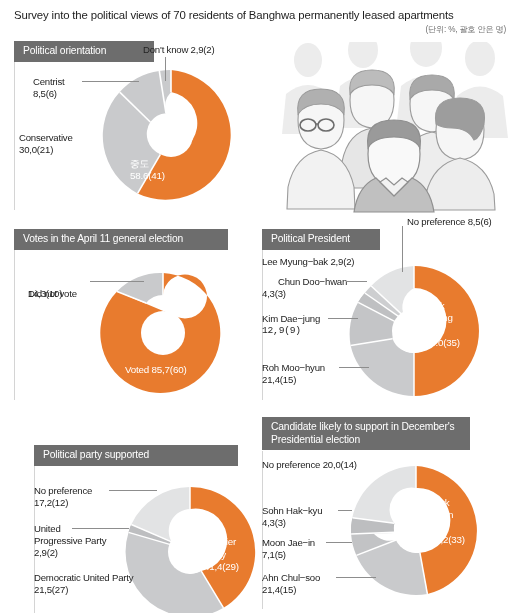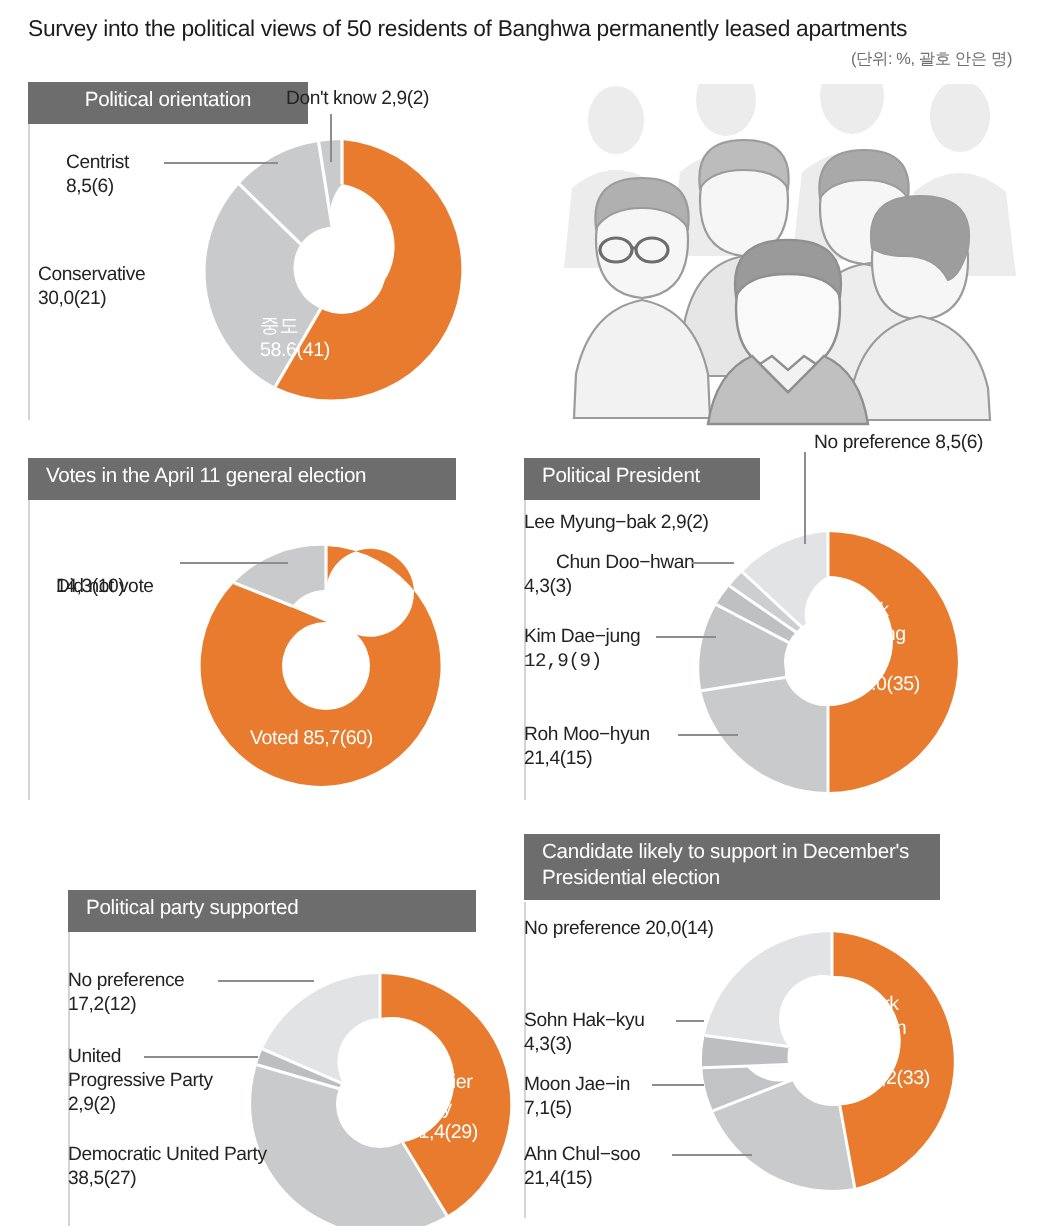--- a/index.html
+++ b/index.html
@@ -93,21 +93,21 @@
   }
 
   .donut { position: absolute; }
 
   
   #people { position: absolute; }
 </style>
 </head>
 <body>
 
-<div id="page-title">Survey into the political views of 50 residents of Banghwa permanently leased apartments</div>
+<div id="page-title">Survey into the political views of 70 residents of Banghwa permanently leased apartments</div>
 <div id="unit-note">(단위: %, 괄호 안은 명)</div>
 
 <svg id="people" style="left:258px; top:42px;" width="260" height="172" viewBox="0 0 260 172">
 
   <g fill="#ececec">
     <ellipse cx="50" cy="18" rx="14" ry="17"></ellipse>
       <path d="M28 52 q22 -18 44 0 l4 40 h-52z"></path>
     <ellipse cx="105" cy="8" rx="15" ry="18"></ellipse>
       <path d="M82 44 q23 -19 46 0 l5 42 h-56z"></path>
     <ellipse cx="168" cy="6" rx="16" ry="19"></ellipse>
@@ -143,21 +143,21 @@
   <g fill="#f9f9f9" stroke="#8f8f8f" stroke-width="1.2">
     <path d="M110 112 q0 -26 26 -26 q26 0 26 26 q0 30 -26 32 q-26 -2 -26 -32z"></path>
     <path d="M110 106 q-4 -28 26 -28 q30 0 26 28 q-6 -11 -26 -11 q-20 0 -26 11z" fill="#9a9a9a"></path>
     <path d="M96 170 q4 -26 22 -34 l18 18 l18 -18 q18 8 22 34z" fill="#c0c0c0"></path>
     <path d="M122 140 l14 14 l14 -14 l-6 -4 l-8 7 l-8 -7z" fill="#f2f2f2"></path>
   </g>
 </svg>
 
 <div class="panel" style="left:14px; top:40px; width:244px; height:170px;">
   <div class="panel-rule" style="top:22px; height:148px;"></div>
-  <div class="panel-header" style="width:122px;text-align:center;">Political orientation</div>
+  <div class="panel-header" style="width:122px;">Political orientation</div>
 
   <svg class="donut" style="left:84px; top:20px;" width="146" height="150" viewBox="0 0 146 150">
 
     <path d="M73 10 A65 65 0 1 1 39.6 133.4 L62.4 94.3 A22 22 0 1 0 73 32z" fill="#E87B2E"></path>
 
     <path d="M39.6 133.4 A65 65 0 0 1 21.7 32.1 L52.3 62.0 A22 22 0 0 0 62.4 94.3z" fill="#C9CACC"></path>
 
     <path d="M21.7 32.1 A65 65 0 0 1 61.3 11.0 L68.0 53.3 A22 22 0 0 0 52.3 62.0z" fill="#C9CACC"></path>
 
     <path d="M61.3 11.0 A65 65 0 0 1 73 10 L73 32 A22 22 0 0 0 68.0 53.3z" fill="#C9CACC"></path>
@@ -291,21 +291,21 @@
   <div class="lbl" style="left:0px; top:41px;">No preference</div>
   <div class="lbl" style="left:0px; top:53px;">17,2(12)</div>
   <div class="leader" style="left:75px; top:46px; width:48px;"></div>
 
   <div class="lbl" style="left:0px; top:79px;">United</div>
   <div class="lbl" style="left:0px; top:91px;">Progressive Party</div>
   <div class="lbl" style="left:0px; top:103px;">2,9(2)</div>
   <div class="leader" style="left:38px; top:84px; width:57px;"></div>
 
   <div class="lbl" style="left:0px; top:128px;">Democratic United Party</div>
-  <div class="lbl" style="left:0px; top:140px;">38,5(27)</div>
+  <div class="lbl" style="left:0px; top:140px;">21,5(27)</div>
 </div>
 
 <div class="panel" style="left:262px; top:417px; width:256px; height:192px;">
   <div class="panel-rule" style="top:34px; height:158px;"></div>
   <div class="panel-header two-line">Candidate likely to support in December's Presidential election</div>
 
   <svg class="donut" style="left:84px; top:44px;" width="140" height="140" viewBox="0 0 140 140">
 
     <path d="M70 5 A65 65 0 0 1 81.4 133.0 L73.9 91.7 A22 22 0 0 0 70 27z" fill="#E87B2E"></path>
 

